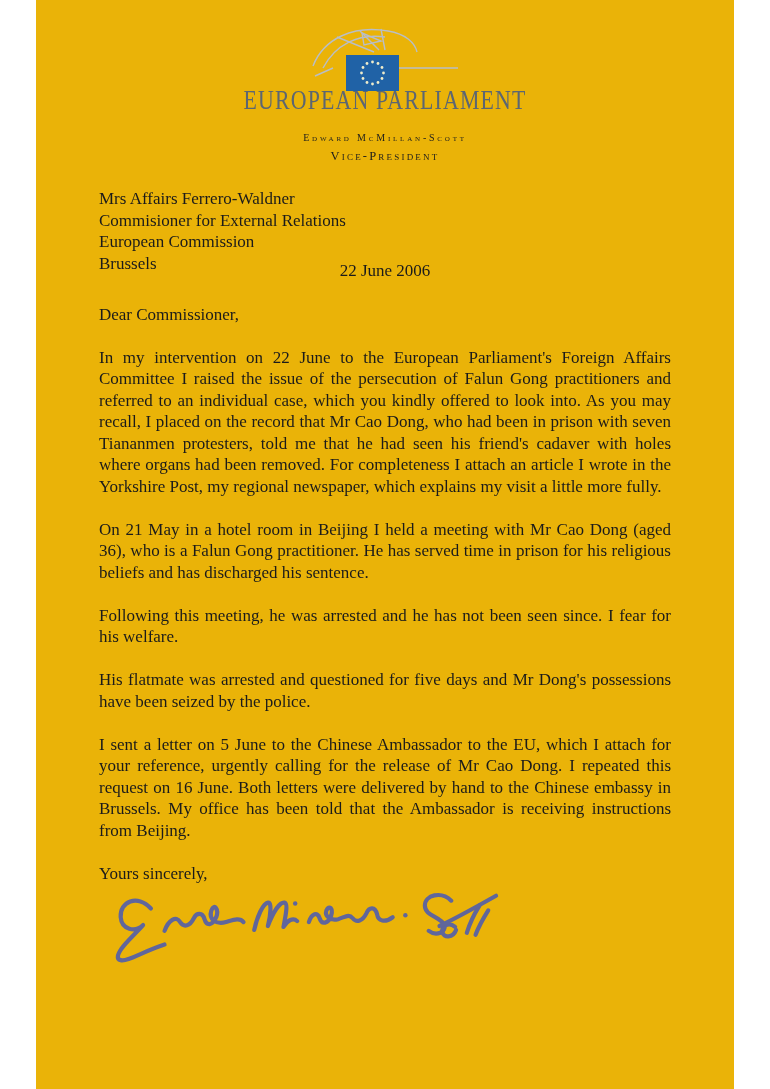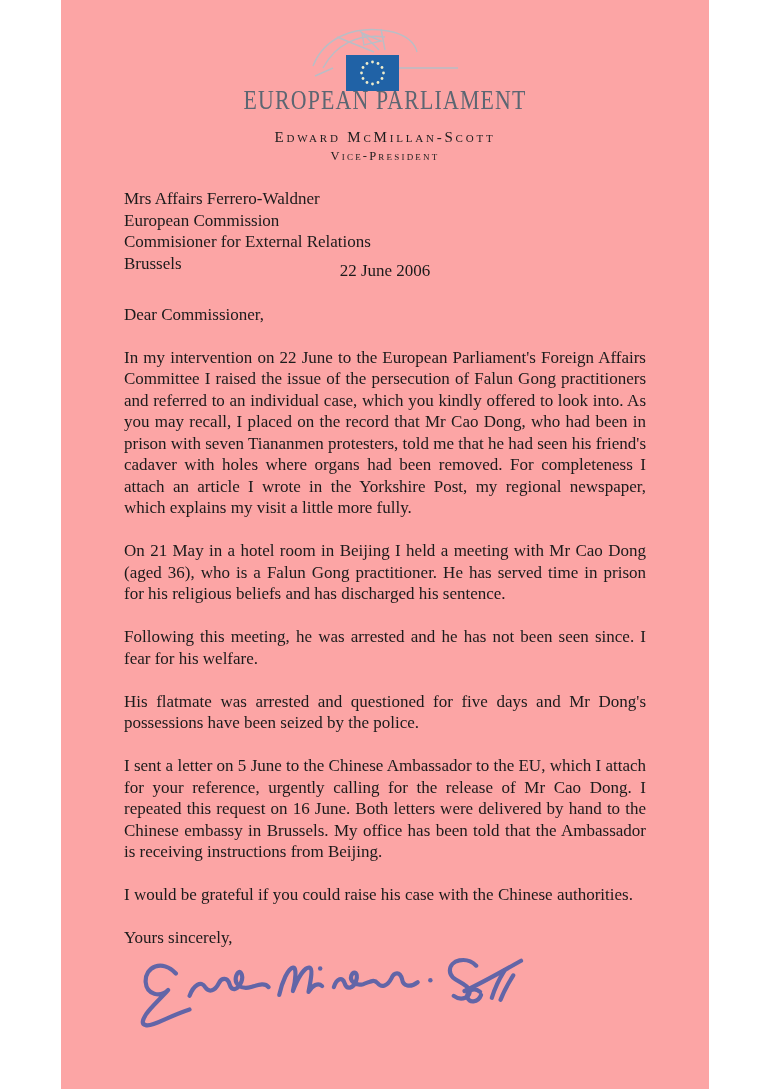--- a/index.html
+++ b/index.html
@@ -1,40 +1,40 @@
 <!DOCTYPE html>
 <html><head>
 <meta charset="utf-8">
 <title>Letter</title>
 <style>
   html,body{margin:0;padding:0;background:#ffffff;}
   .page{
     position:relative;
-    width:648px;height:1089px;
-    background:#fca5a5;
+    width:698px;height:1089px;
+    background:#eab308;
     font-family:"Liberation Serif", serif;
     color:#1b1b1b;
     overflow:hidden;
     margin:0 auto;
   }
   
   .letterhead{text-align:center;padding-top:24px;}
   .logo-svg{display:block;margin:0 auto;}
   .org-name{
     display:block;white-space:nowrap;
     font-size:28px;line-height:28px;
     color:#5c6672;
     letter-spacing:1.5px;
     transform:scaleX(0.78);
     transform-origin:50% 50%;
     margin-top:-8px;
   }
   .sender-name{
     margin-top:14px;
-    font-size:15px;line-height:19px;
+    font-size:10px;line-height:19px;
     letter-spacing:2.8px;
     font-variant:small-caps;
     color:#1d1d1d;
   }
   .sender-title{
     margin-top:1px;
     font-size:12.5px;line-height:16px;
     letter-spacing:2.2px;
     font-variant:small-caps;
     color:#1d1d1d;
@@ -99,35 +99,34 @@
 
     <div class="sender-name">Edward McMillan-Scott</div>
 
     <div class="sender-title">Vice-President</div>
   </header>
 
   <main class="content">
 
     <div class="recipient">
       <div>Mrs Affairs Ferrero-Waldner</div>
+      <div>Commisioner for External Relations</div>
       <div>European Commission</div>
-      <div>Commisioner for External Relations</div>
       <div>Brussels</div>
     </div>
 
     <div class="date-line">22 June 2006</div>
 
     <p class="salutation">Dear Commissioner,</p>
 
     <p class="para">In my intervention on 22 June to the European Parliament's Foreign Affairs Committee I raised the issue of the persecution of Falun Gong practitioners and referred to an individual case, which you kindly offered to look into. As you may recall, I placed on the record that Mr Cao Dong, who had been in prison with seven Tiananmen protesters, told me that he had seen his friend's cadaver with holes where organs had been removed. For completeness I attach an article I wrote in the Yorkshire Post, my regional newspaper, which explains my visit a little more fully.</p>
     <p class="para">On 21 May in a hotel room in Beijing I held a meeting with Mr Cao Dong (aged 36), who is a Falun Gong practitioner. He has served time in prison for his religious beliefs and has discharged his sentence.</p>
     <p class="para">Following this meeting, he was arrested and he has not been seen since. I fear for his welfare.</p>
     <p class="para">His flatmate was arrested and questioned for five days and Mr Dong's possessions have been seized by the police.</p>
     <p class="para">I sent a letter on 5 June to the Chinese Ambassador to the EU, which I attach for your reference, urgently calling for the release of Mr Cao Dong. I repeated this request on 16 June. Both letters were delivered by hand to the Chinese embassy in Brussels. My office has been told that the Ambassador is receiving instructions from Beijing.</p>
-    <p class="para">I would be grateful if you could raise his case with the Chinese authorities.</p>
 
     <p class="closing">Yours sincerely,</p>
 
     <svg class="signature-svg" width="400" height="78" viewBox="0 0 400 80">
       <g fill="none" stroke-linecap="round" stroke-linejoin="round" stroke-width="4.3" opacity="0.92" stroke="#5560a8">
 
         <path d="M 44,22 C 30,7 12,15 13,31 C 14,44 28,47 36,39 C 28,48 19,56 14,63 C 10,69 8,74 13,75 C 20,77 36,66 58,59"></path>
 
         <path d="M 58,45 C 62,34 70,29 74,36 C 78,42 84,40 88,32 C 91,26 97,26 99,33 C 101,40 107,40 111,31 C 114,23 109,16 106,24 C 103,33 111,39 121,36 C 128,34 135,31 139,36"></path>
 

